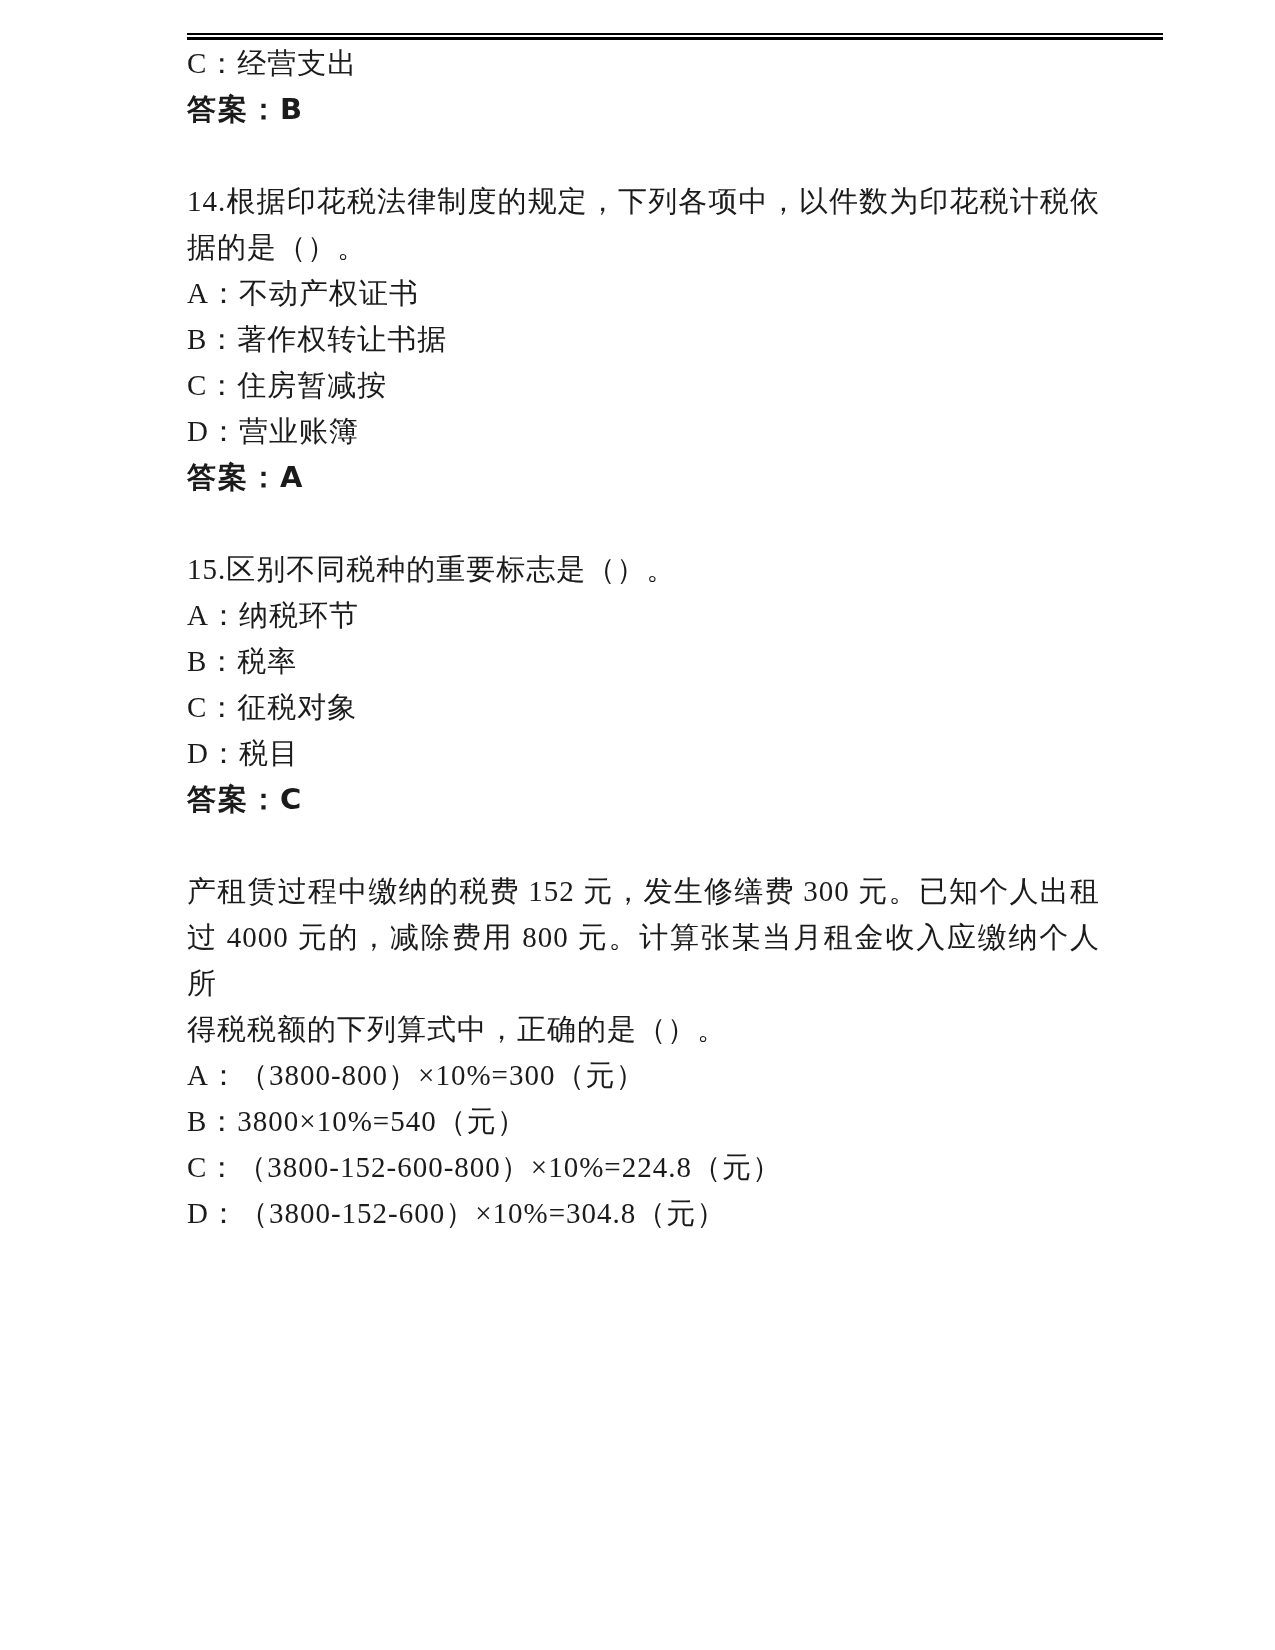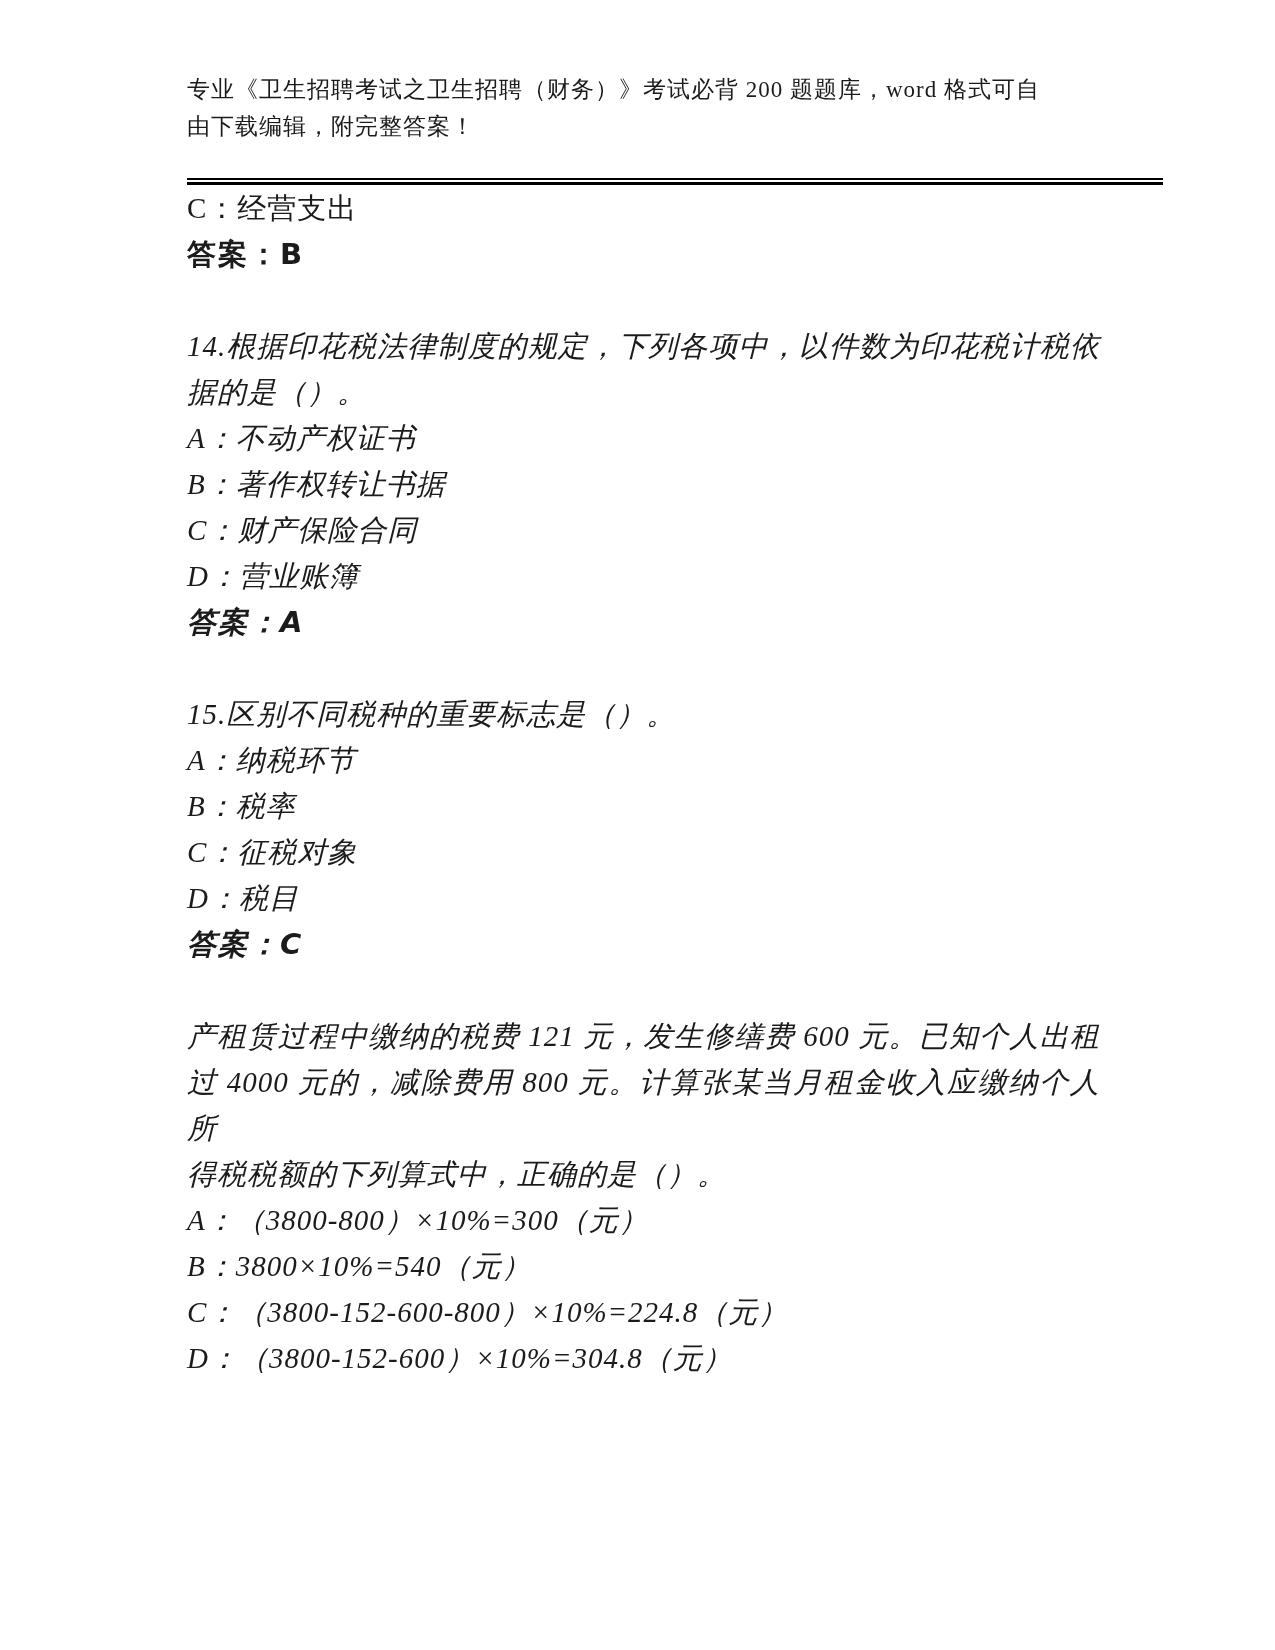--- a/index.html
+++ b/index.html
@@ -34,70 +34,65 @@
   }
   .content {
     margin-left: 187px;
     width: 913px;
     font-size: 29px;
     line-height: 46px;
     letter-spacing: 1px;
   }
   .block + .block {
     margin-top: 46px;
-    font-style: italic;
   }
   .line {
     min-height: 46px;
     white-space: pre-wrap;
   }
   .line.justify {
     text-align: justify;
     text-align-last: justify;
     text-justify: inter-character;
   }
   .line.answer {
     font-family: "DejaVu Sans", "Liberation Sans", sans-serif;
     font-weight: 700;
     letter-spacing: 2px;
   }
 </style>
 </head>
 <body style="--bg: #ffffff;">
 
 <div class="page" style="--ink: #1b1b1b; --rule: #000000;">
-  <div class="header">
-    <div class="header-line">专业《卫生招聘考试之卫生招聘（财务）》考试必背 200 题题库，word 格式可自</div>
-    <div class="header-line">由下载编辑，附完整答案！</div>
-  </div>
   <div class="divider"></div>
   <div class="content">
       <div class="block">
         <div class="line option">C：经营支出</div>
         <div class="line answer">答案：B</div>
       </div>
       <div class="block">
         <div class="line stem justify">14.根据印花税法律制度的规定，下列各项中，以件数为印花税计税依</div>
         <div class="line stem">据的是（）。</div>
         <div class="line option">A：不动产权证书</div>
         <div class="line option">B：著作权转让书据</div>
-        <div class="line option">C：财产保险合同</div>
+        <div class="line option">C：住房暂减按</div>
         <div class="line option">D：营业账簿</div>
         <div class="line answer">答案：A</div>
       </div>
       <div class="block">
         <div class="line stem">15.区别不同税种的重要标志是（）。</div>
         <div class="line option">A：纳税环节</div>
         <div class="line option">B：税率</div>
         <div class="line option">C：征税对象</div>
         <div class="line option">D：税目</div>
         <div class="line answer">答案：C</div>
       </div>
       <div class="block">
-        <div class="line stem justify">产租赁过程中缴纳的税费 121 元，发生修缮费 600 元。已知个人出租</div>
+        <div class="line stem justify">产租赁过程中缴纳的税费 152 元，发生修缮费 300 元。已知个人出租</div>
         <div class="line stem justify">过 4000 元的，减除费用 800 元。计算张某当月租金收入应缴纳个人所</div>
         <div class="line stem">得税税额的下列算式中，正确的是（）。</div>
         <div class="line option">A：（3800-800）×10%=300（元）</div>
         <div class="line option">B：3800×10%=540（元）</div>
         <div class="line option">C：（3800-152-600-800）×10%=224.8（元）</div>
         <div class="line option">D：（3800-152-600）×10%=304.8（元）</div>
       </div>
     </div>
 </div>
 

